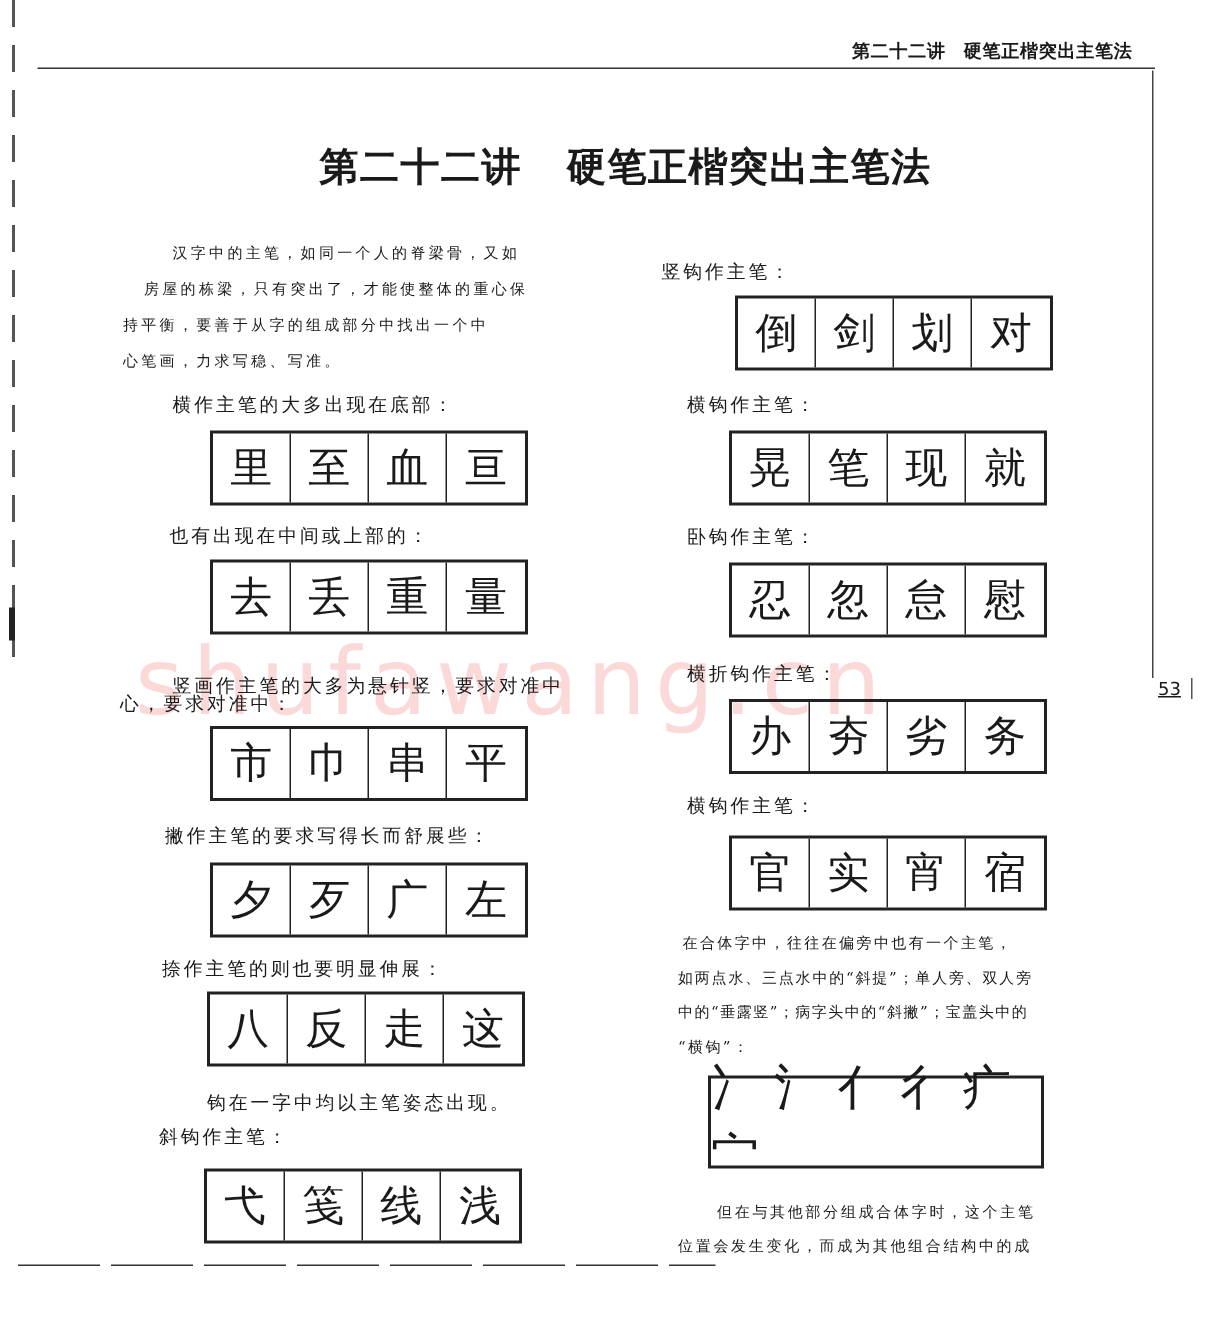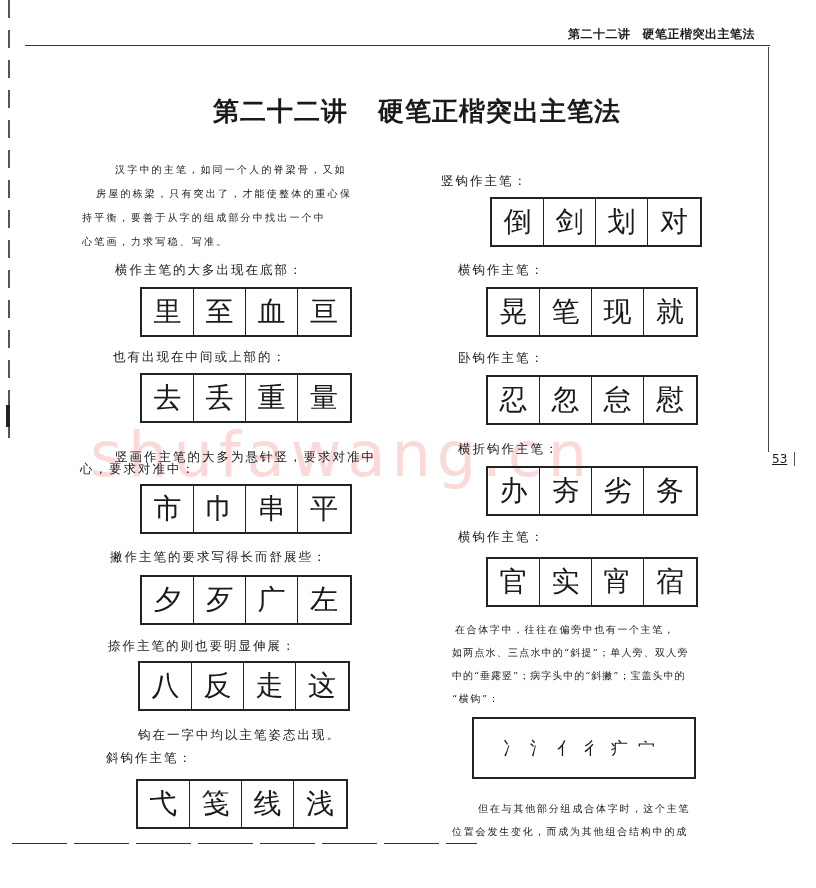--- a/index.html
+++ b/index.html
@@ -23,21 +23,21 @@
 
   .para { position: absolute; font-size: 10px; line-height: 23.5px; letter-spacing: 2.2px; white-space: nowrap; }
   .label { position: absolute; font-size: 12.5px; letter-spacing: 2px; white-space: nowrap; }
 
   .char-row { position: absolute; display: flex; border: 2px solid #222; height: 50px; }
   .char-row .cell { width: 52px; height: 100%; border-right: 1.5px solid #222; display: flex; align-items: center; justify-content: center;
     font-family: "DejaVu Serif", serif; font-size: 28px; }
   .char-row .cell:last-child { border-right: none; }
 
   .radical-box { position: absolute; left: 472px; top: 717px; width: 224px; height: 62px; border: 2px solid #222;
-    display: flex; align-items: center; justify-content: center; font-size: 17px; letter-spacing: 10px; }
+    display: flex; align-items: center; justify-content: center; font-size: 32px; letter-spacing: 10px; }
 
   .foot-rule { position: absolute; left: 12px; top: 843px; width: 465px; height: 1px;
     background: repeating-linear-gradient(to right, #333 0 55px, transparent 55px 62px); }
 
   .watermark { position: absolute; left: 90px; top: 418px; font-family: "DejaVu Sans", sans-serif; font-size: 62px; color: rgba(240,120,120,0.28); letter-spacing: 6px; white-space: nowrap; pointer-events: none; }
 </style>
 </head>
 <body>
 
 <div class="left-edge"></div>

